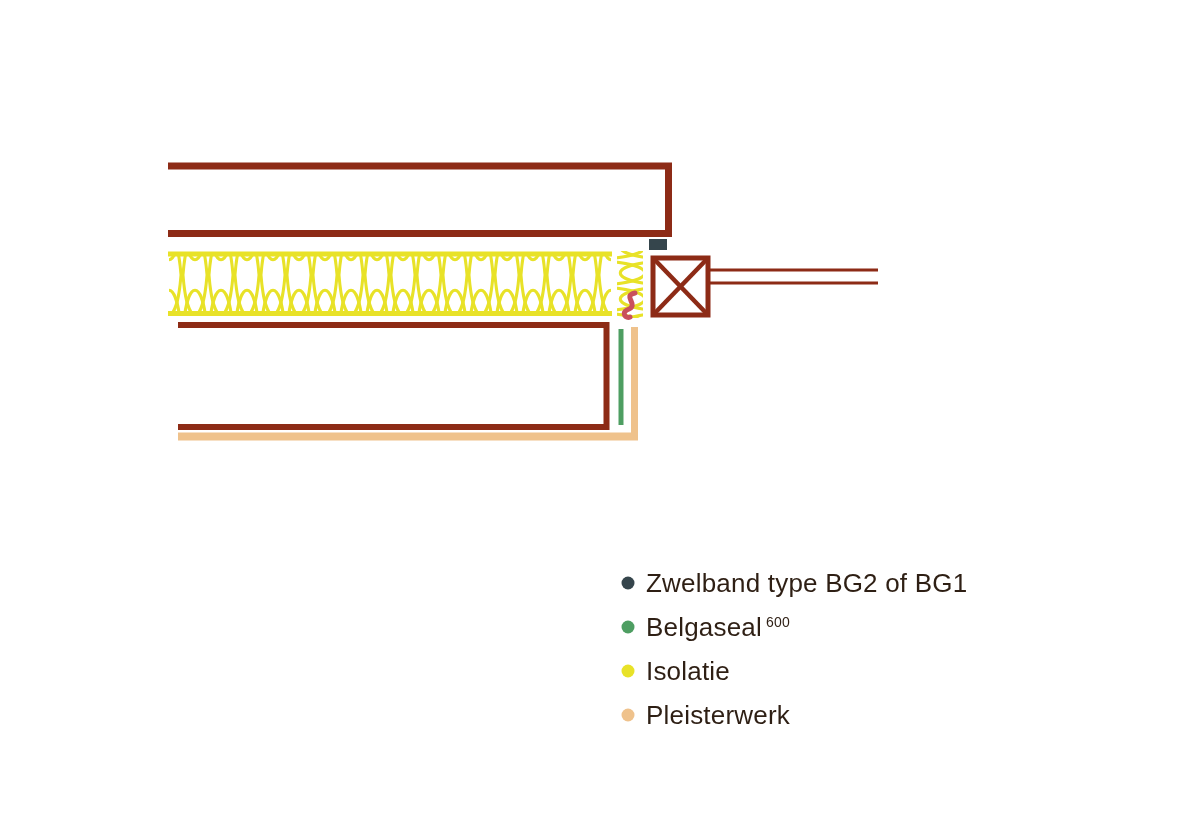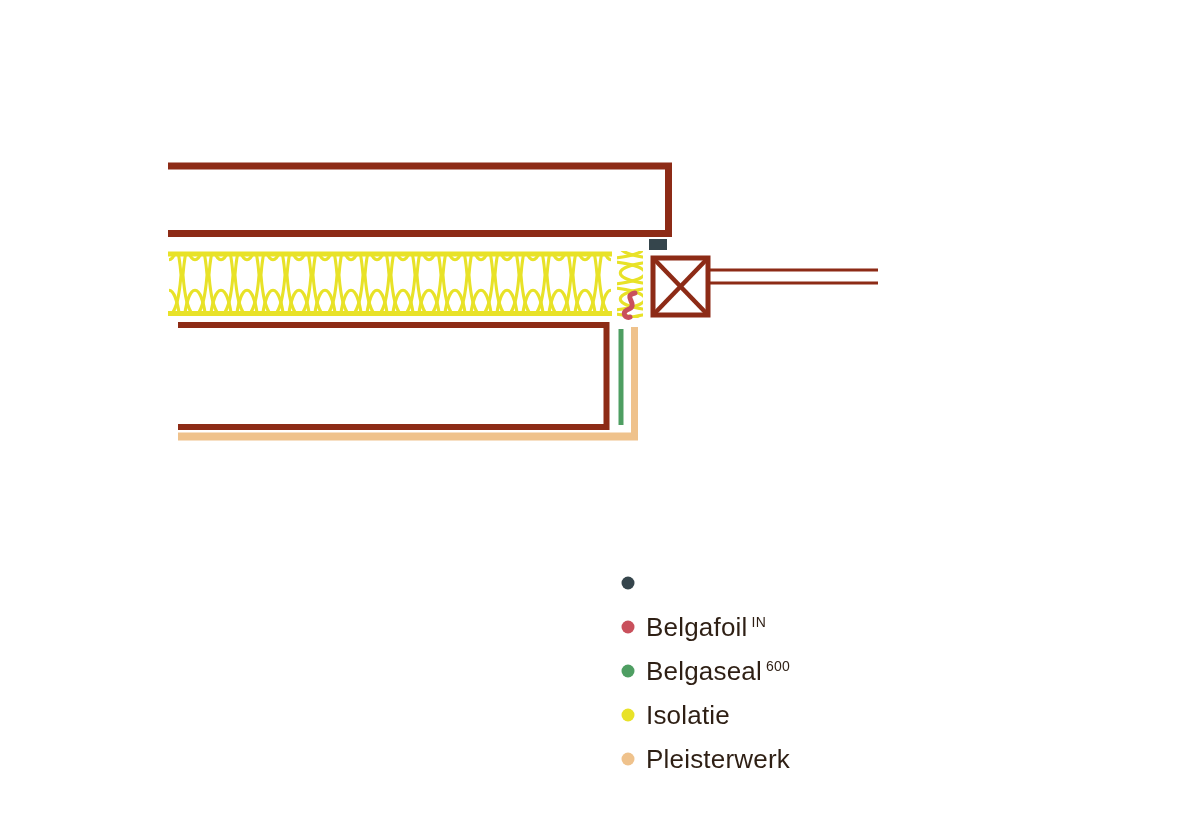--- a/index.html
+++ b/index.html
@@ -94,28 +94,23 @@
     <path d="M634.5,327 V433" fill="none" stroke-width="7" stroke="#efc28c"></path>
     <path d="M178,436.5 H638" fill="none" stroke-width="8" stroke="#efc28c"></path>
   </svg>
 
   <div class="legend">
 
     <div class="legend-row">
       <svg class="legend-dot" width="14" height="14">
         <circle cx="7" cy="7" r="6.5" fill="#35454c"></circle>
       </svg>
+      <span class="legend-label">Zwelband type BG2 of BG1</span>
     </div>
 
-    <div class="legend-row">
-      <svg class="legend-dot" width="14" height="14">
-        <circle cx="7" cy="7" r="6.5" fill="#c9505c"></circle>
-      </svg>
-      <span class="legend-label"><span>Belgafoil</span><span class="legend-sup">IN</span></span>
-    </div>
 
     <div class="legend-row">
       <svg class="legend-dot" width="14" height="14">
         <circle cx="7" cy="7" r="6.5" fill="#4e9e62"></circle>
       </svg>
       <span class="legend-label"><span>Belgaseal</span><span class="legend-sup">600</span></span>
     </div>
 
     <div class="legend-row">
       <svg class="legend-dot" width="14" height="14">

